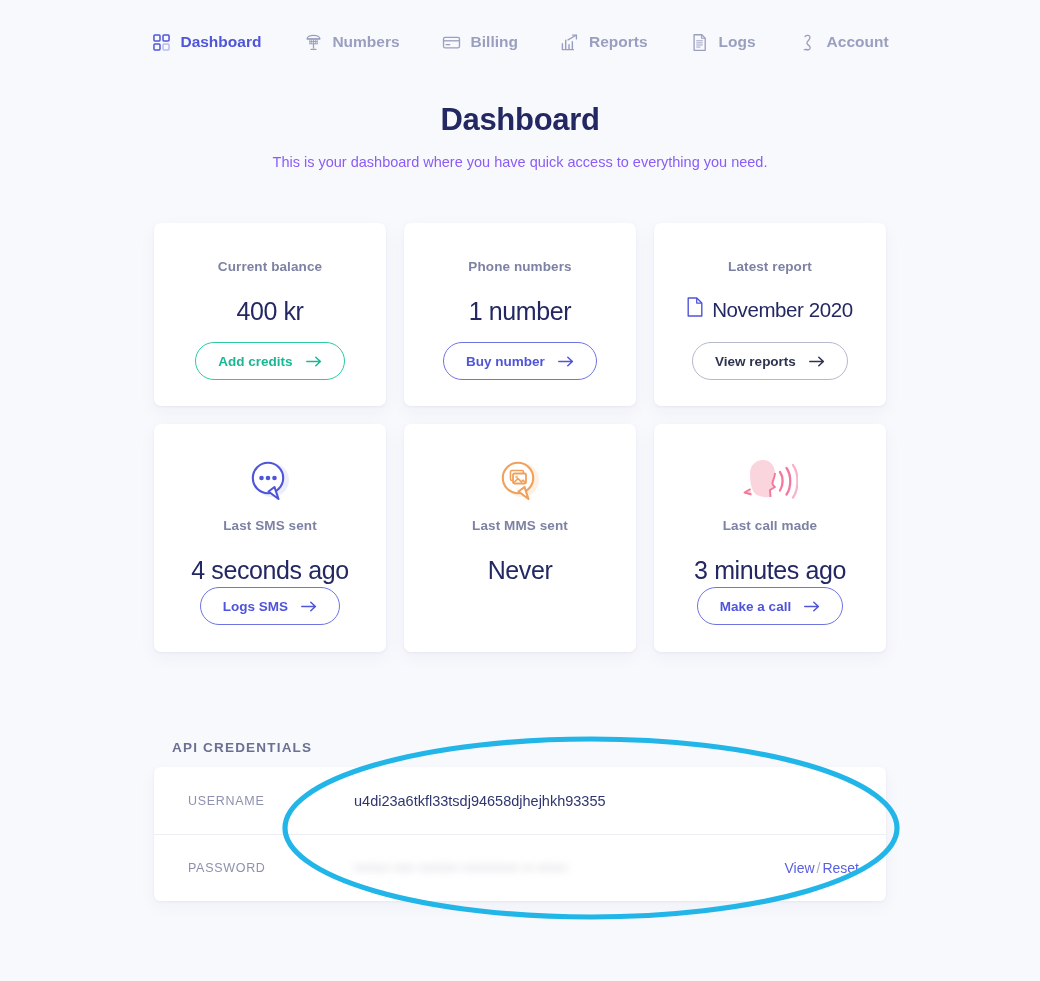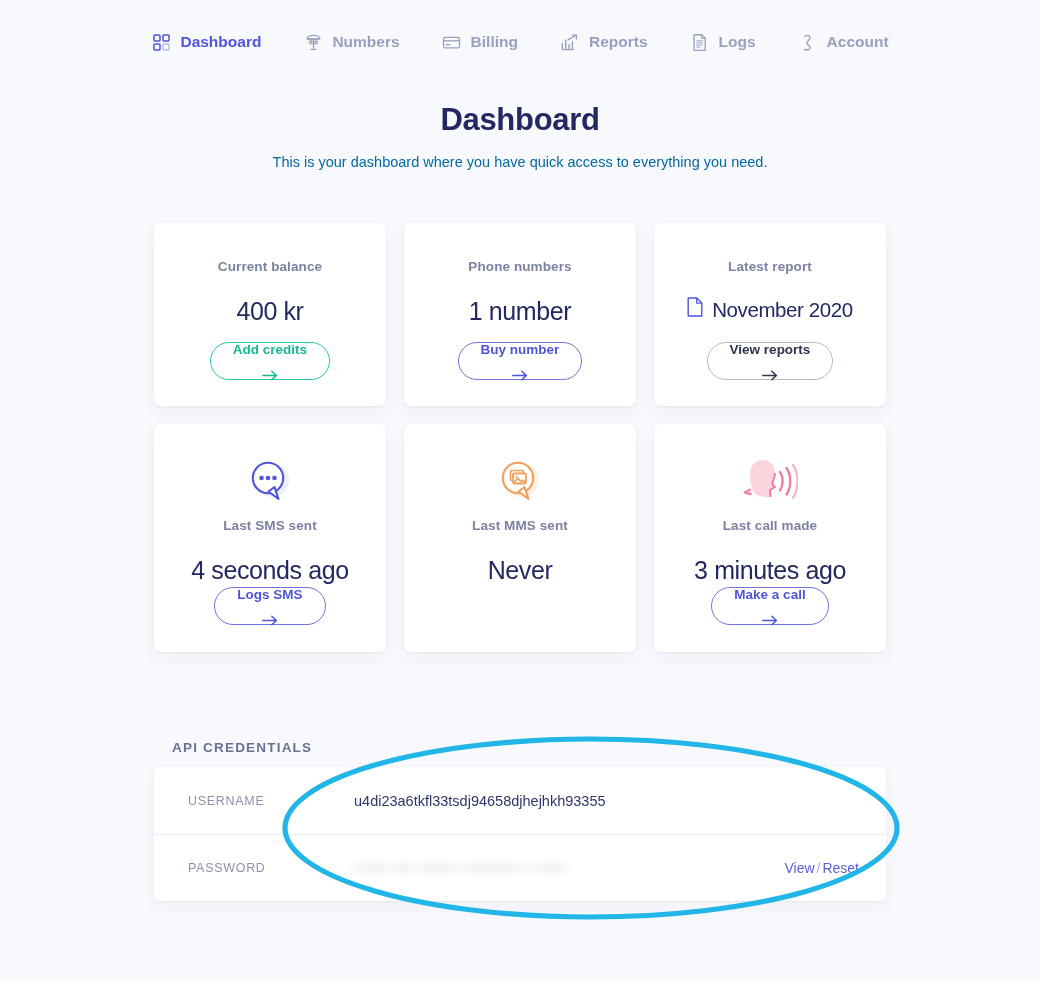--- a/index.html
+++ b/index.html
@@ -41,21 +41,21 @@
   .page-head { text-align: center; margin-top: 40px; }
   .page-title {
     font-size: 31px;
     font-weight: bold;
     color: #232863;
     letter-spacing: -0.3px;
   }
   .page-sub {
     margin-top: 16px;
     font-size: 14.5px;
-    color: #0369a1;
+    color: #8b5cf6;
   }
 
   
   .grid {
     width: 732px;
     margin: 0 auto;
     display: grid;
     grid-template-columns: repeat(3, 232px);
     gap: 18px;
   }
@@ -105,21 +105,20 @@
     gap: 13px;
     height: 38px;
     padding: 0 22px;
     border-radius: 19px;
     border: 1.4px solid;
     background: transparent;
     font-size: 13.5px;
     font-weight: bold;
     cursor: pointer;
     font-family: "Liberation Sans", sans-serif;
-    flex-direction: column;
   }
   .pill svg { display:block; }
   .pill.green  { color: #18b894; border-color: #2bc9a4; }
   .pill.indigo { color: #4f55d9; border-color: #6f74e3; }
   .pill.grey   { color: #2e3350; border-color: #b6b9cc; }
 
   .btn-wrap { margin-top: auto; padding-bottom: 27px; }
   .card.tall .btn-wrap { padding-bottom: 26px; }
 
   

